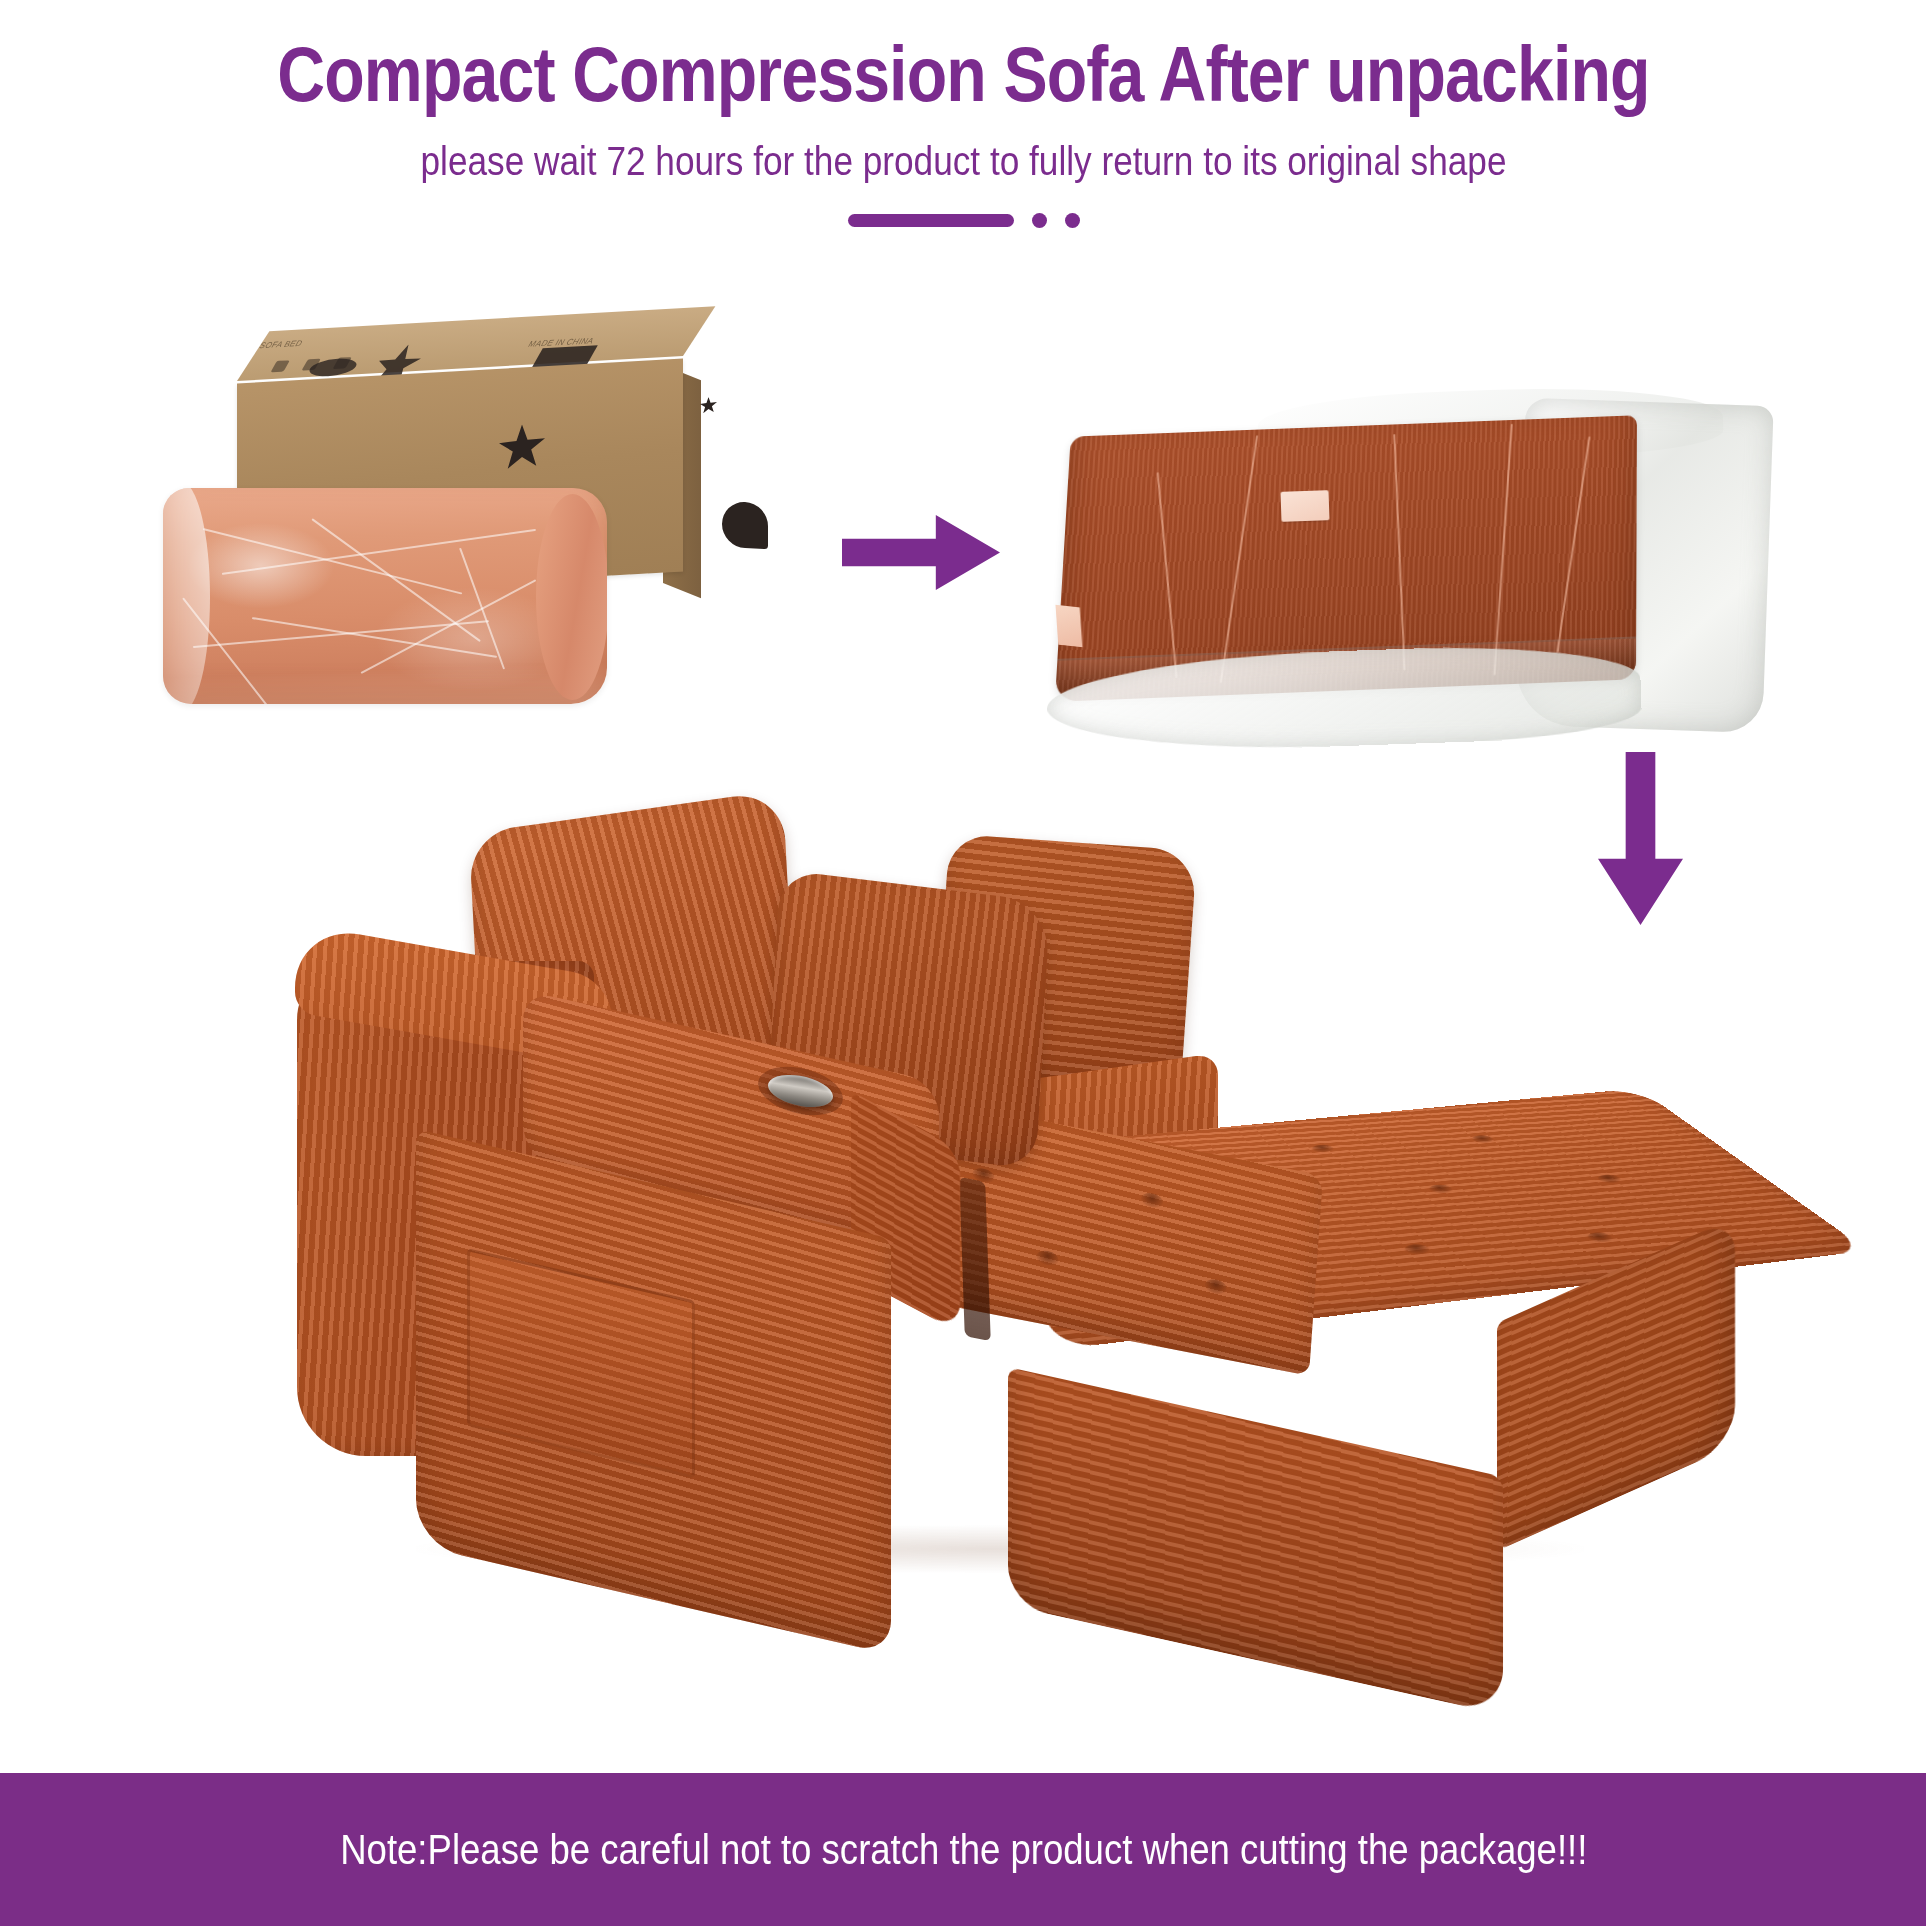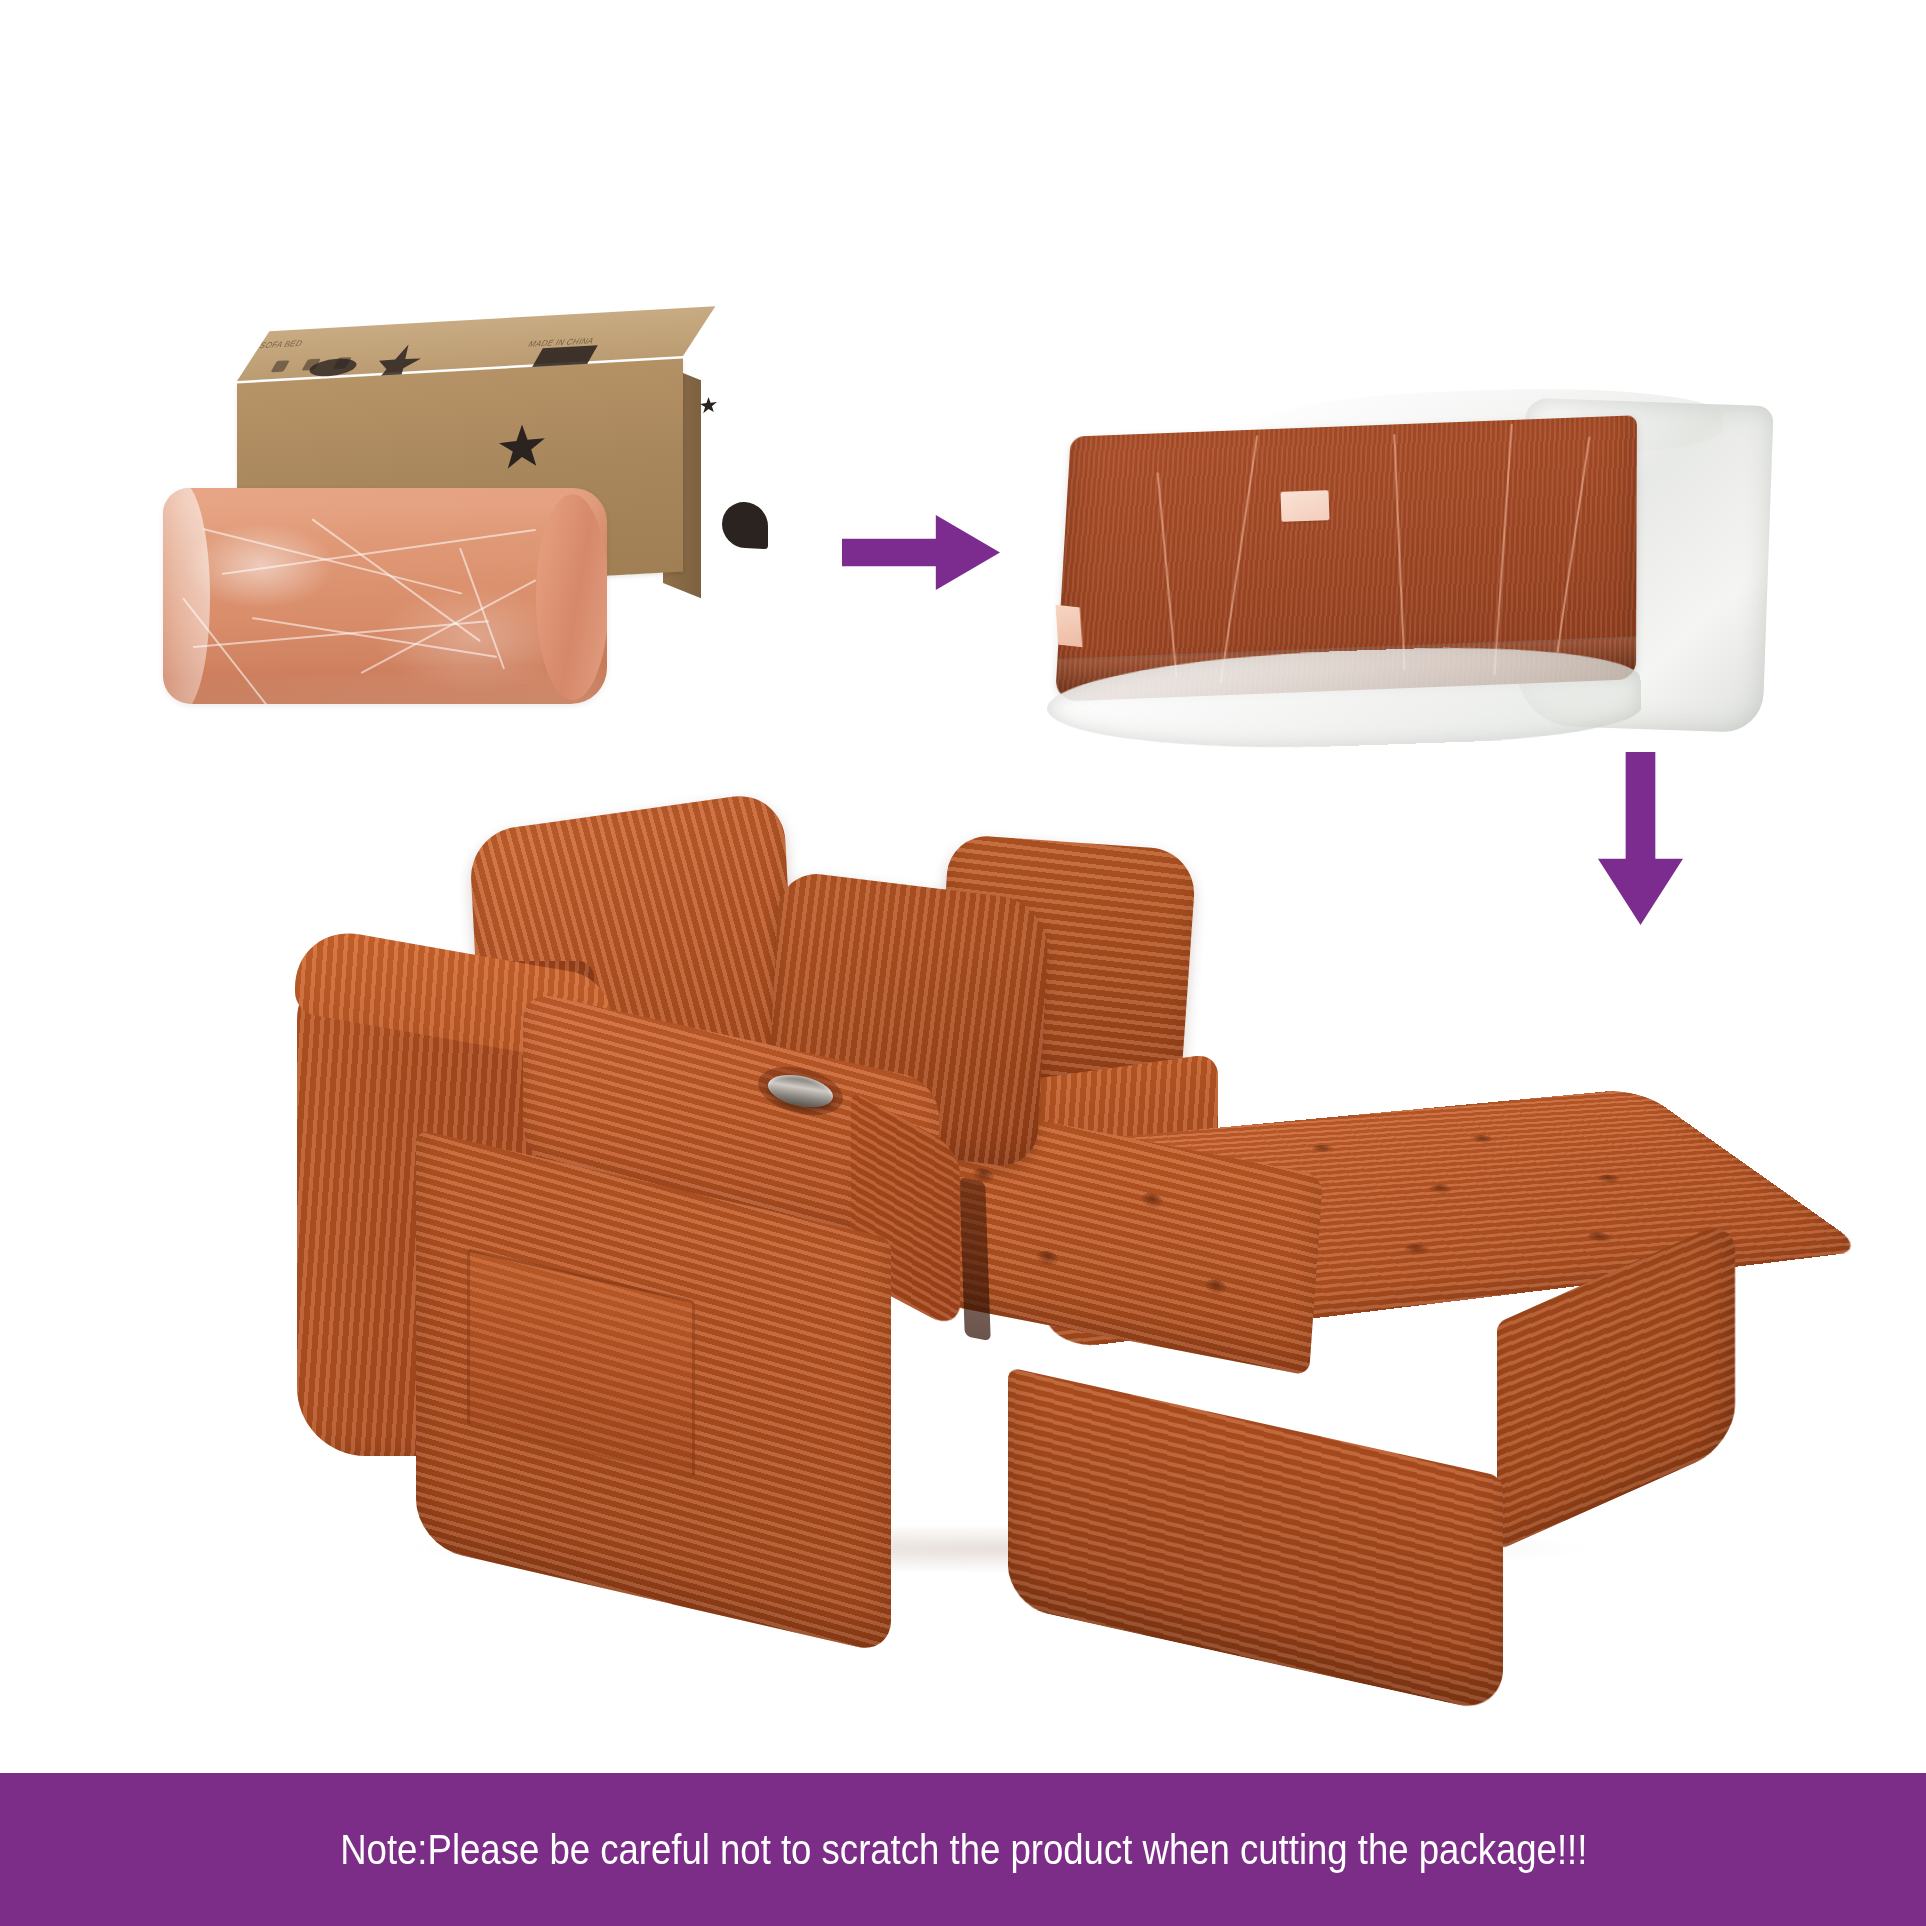--- a/index.html
+++ b/index.html
@@ -414,20 +414,29 @@
     font-size:42px; color:#ffffff; font-weight:normal;
     transform:scaleX(0.87);
     white-space:nowrap;
   }
 </style>
 </head>
 <body>
 
 <div id="page">
 
+  <div class="header">
+    <div class="title">Compact Compression Sofa After unpacking</div>
+    <div class="subtitle">please wait 72 hours for the product to fully return to its original shape</div>
+    <div class="divider">
+      <span class="divider-bar"></span>
+      <span class="divider-dot"></span>
+      <span class="divider-dot"></span>
+    </div>
+  </div>
 
   <div class="step" id="step-box">
 
     <div class="carton-lid"></div>
     <div class="lid-text l1">SOFA BED</div>
     <div class="lid-text l2">MADE IN CHINA</div>
     <div class="lid-icons">
       <i></i>
       <i></i>
       <i></i>

